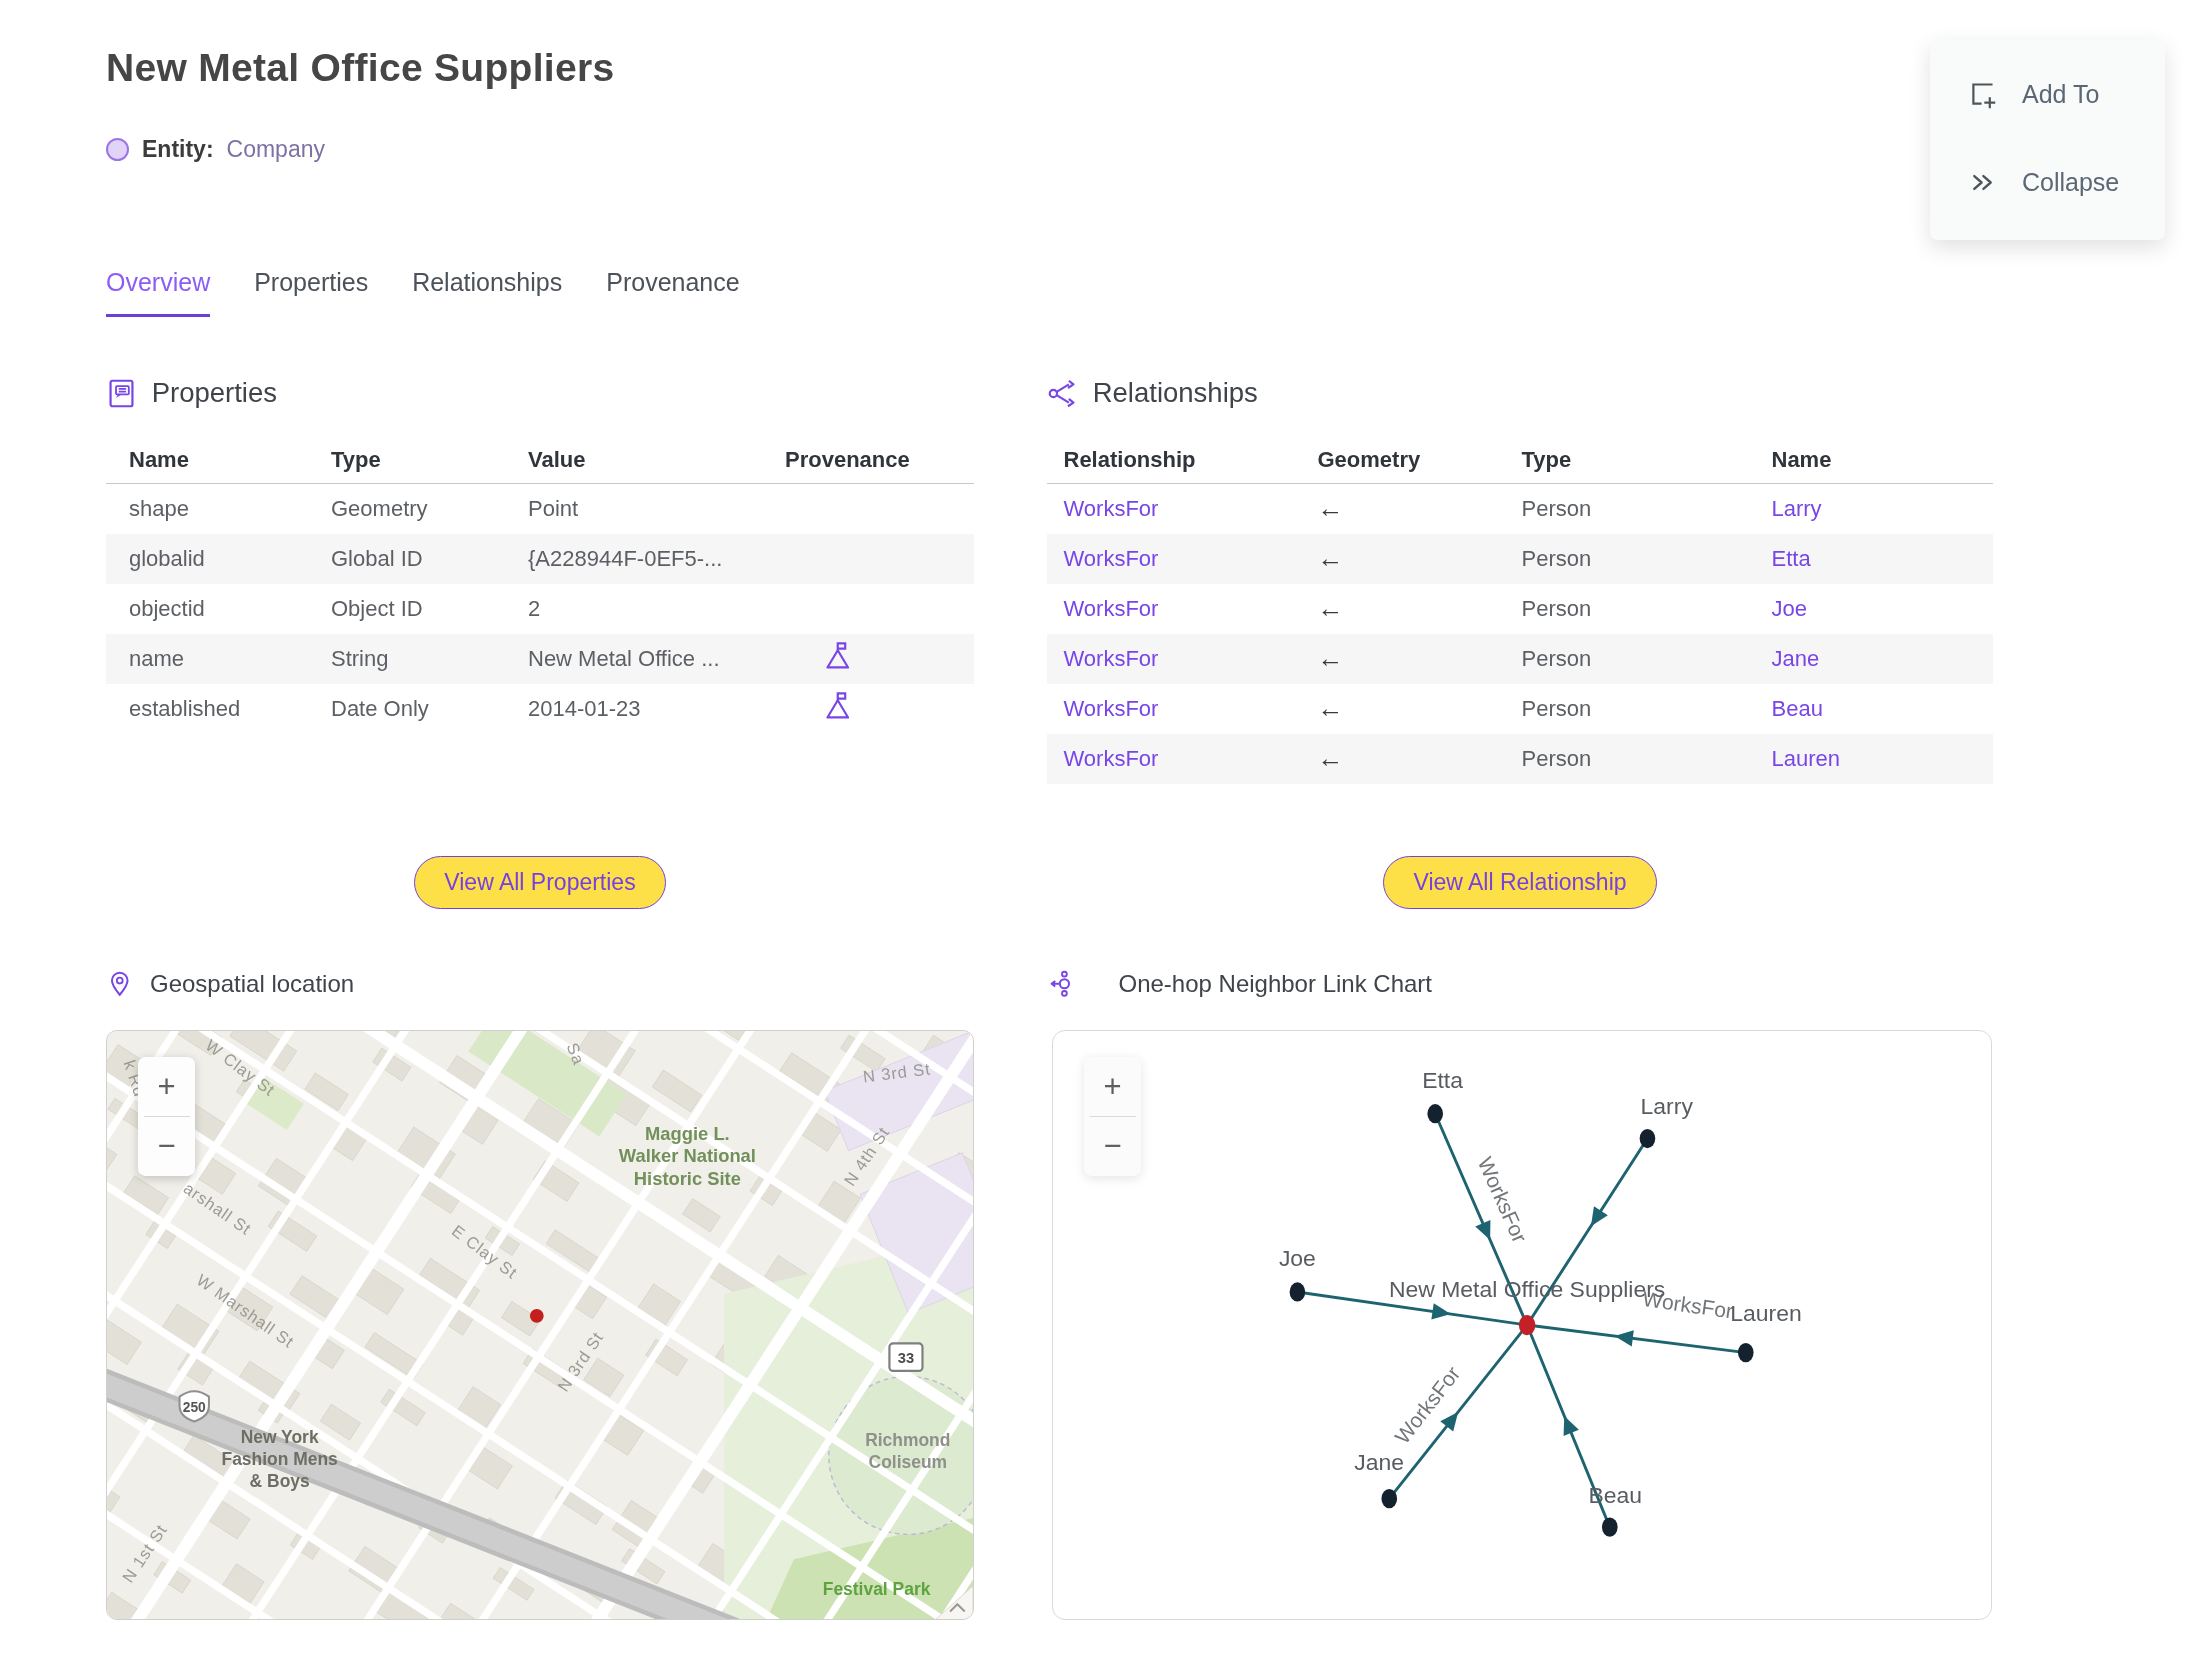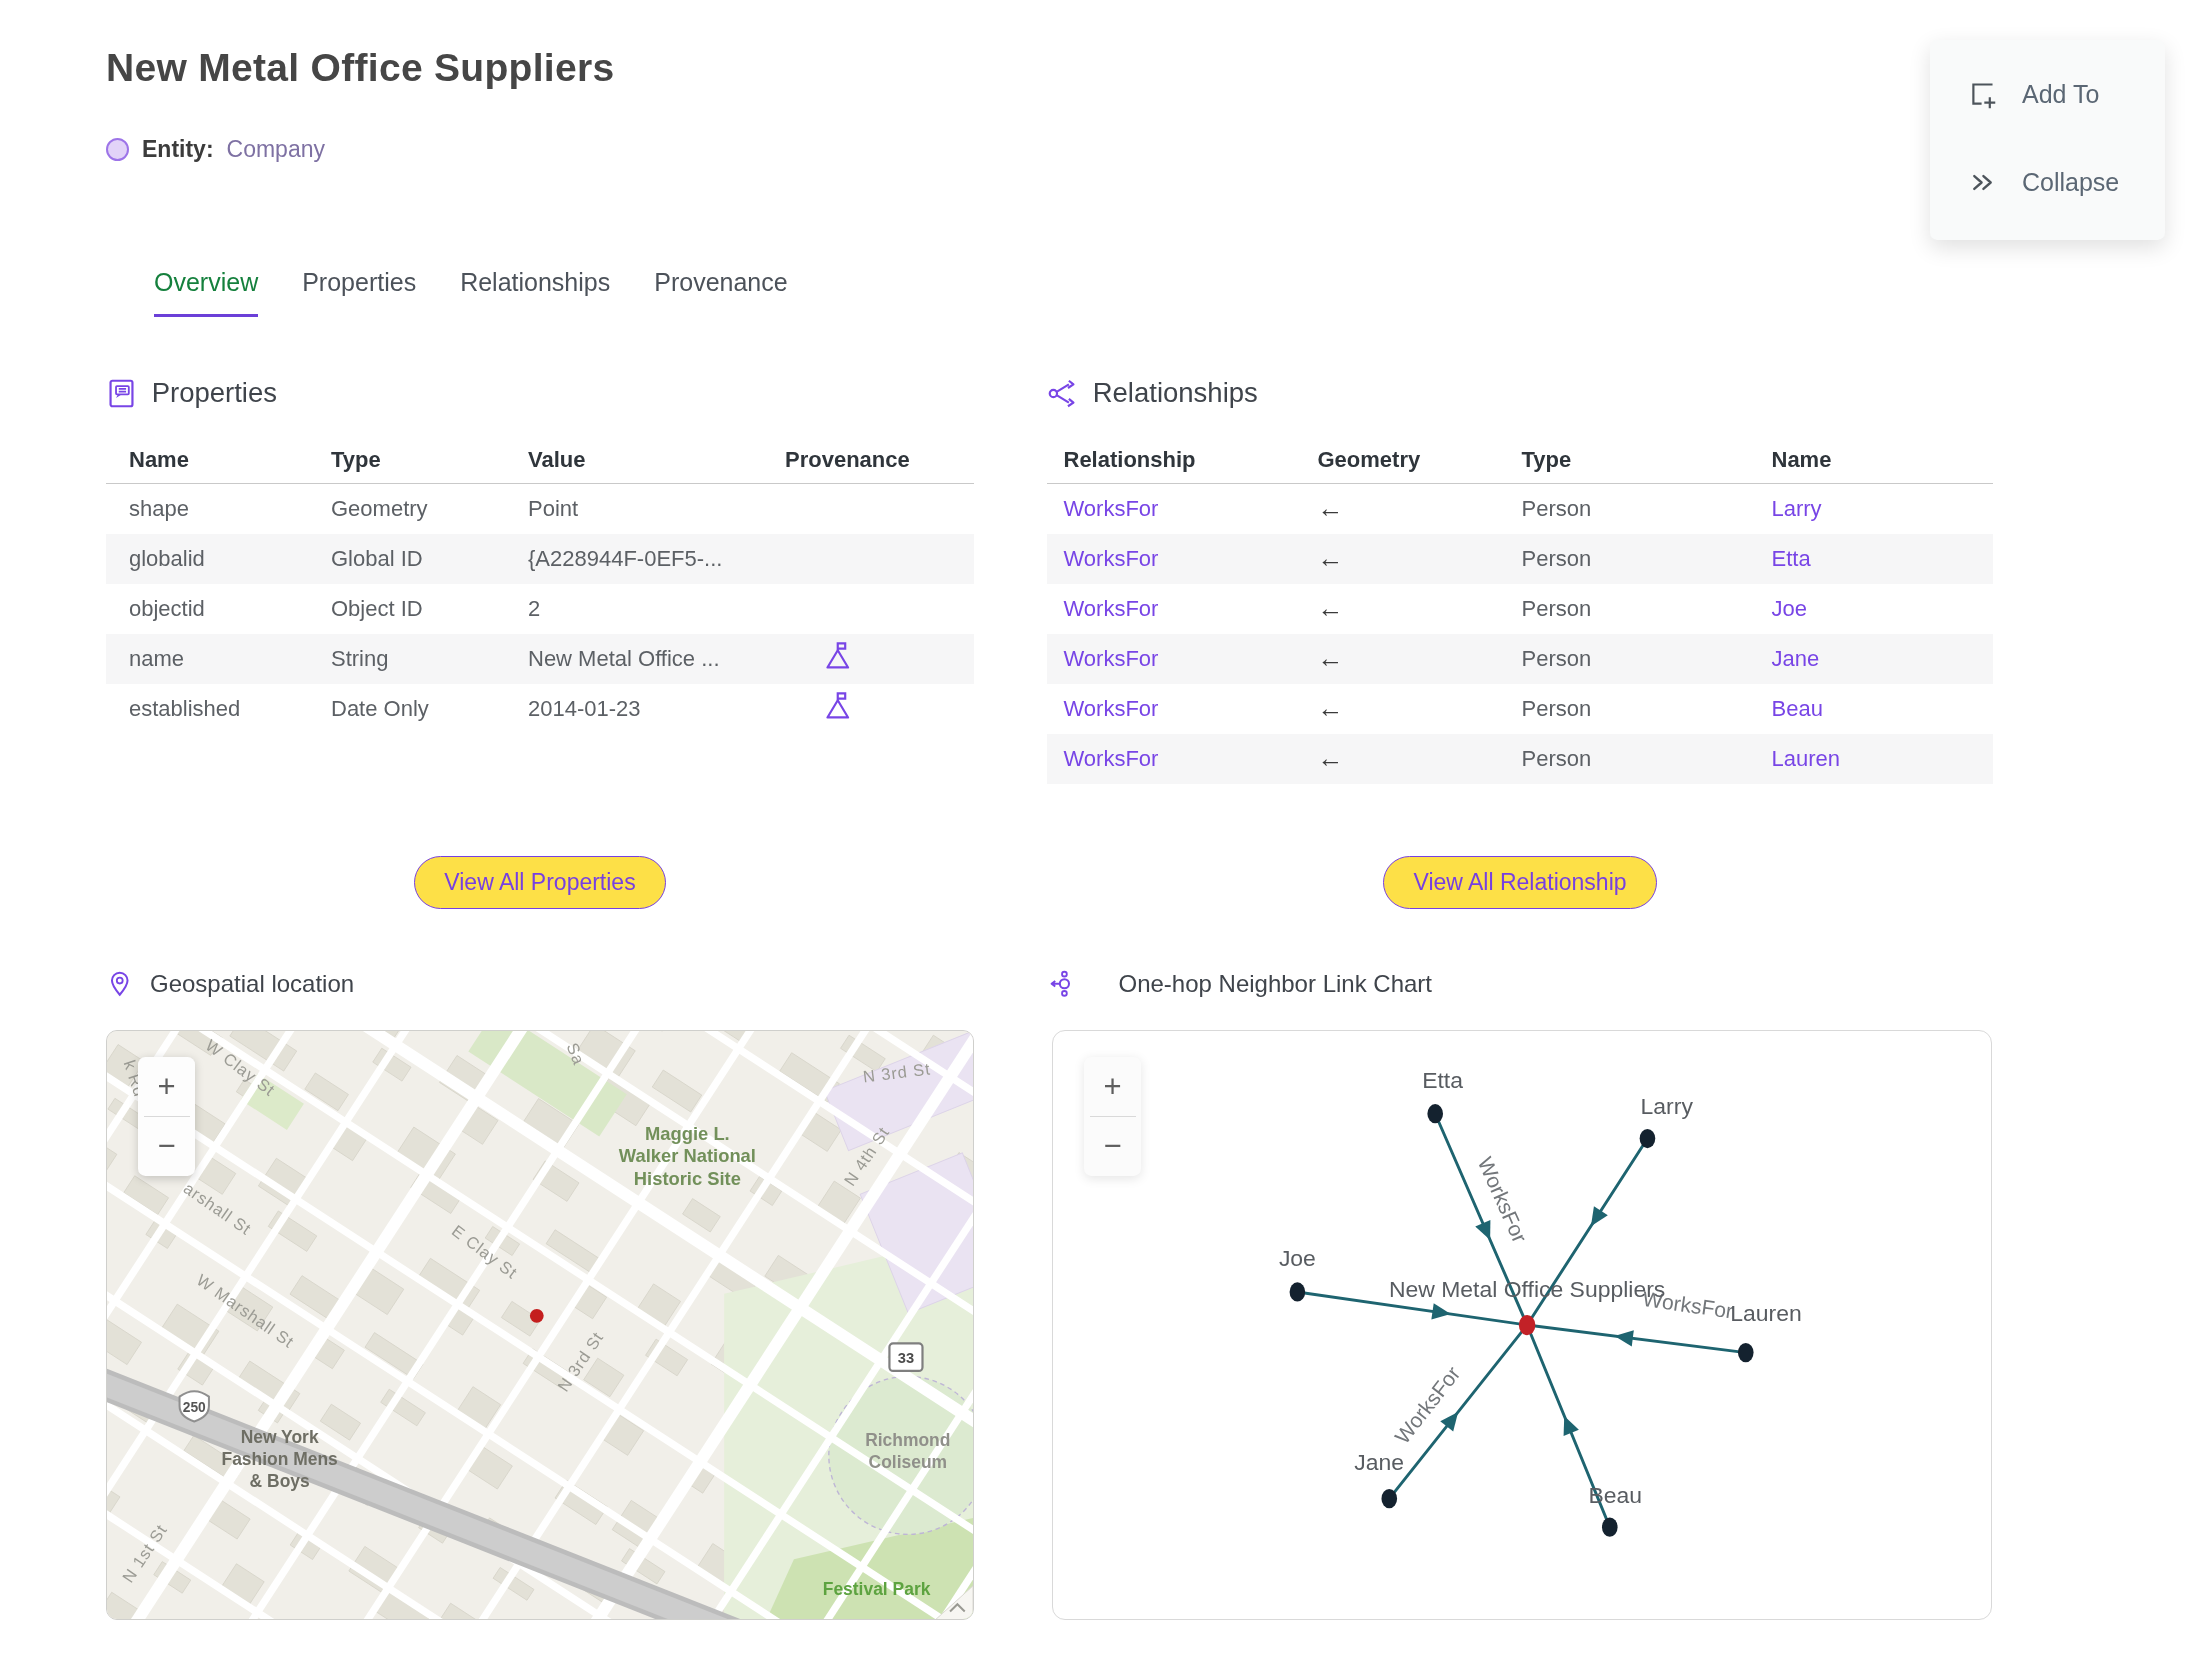--- a/index.html
+++ b/index.html
@@ -16,21 +16,21 @@
   
   #action-card{left:1930px;top:40px;width:235px;background:#f9fafa;border-radius:7.3px;
     box-shadow:0 7.3px 22px rgba(0,0,0,.12);padding:24px 0 27.5px 0;text-align:center;}
   .action-row{display:flex;align-items:center;gap:24px;padding:14.7px 0 14.7px 37px;font-size:25px;color:#5b6774;cursor:pointer;}
   .action-row + .action-row{margin-top:27.5px;}
   .action-icon{width:31px;height:31px;flex:0 0 31px;}
 
   
   #tabs{left:106px;top:268px;display:flex;gap:44px;font-size:25px;color:#4c525a;}
   .tab{padding-bottom:16.5px;cursor:pointer;}
-  .tab.active{border-bottom:3.7px solid #6b3fd8;color:#15803d;margin-left:48px;}
+  .tab.active{border-bottom:3.7px solid #6b3fd8;color:#8b5cf6;}
 
   
   .sec-head{display:flex;align-items:center;gap:14.7px;font-size:27.5px;color:#3f444b;font-weight:500;}
   .sec-ico{width:31px;height:31px;flex:0 0 31px;}
   #props-sec{left:106px;top:377px;width:868px;}
   #rels-sec{left:1047px;top:377px;width:946px;}
 
   .tbl{margin-top:27.5px;font-size:22px;}
   .thead{display:grid;height:46px;align-items:center;font-weight:700;color:#2f353b;border-bottom:0.9px solid #c9c9c9;}
   .trow{display:grid;height:50px;align-items:center;color:#5c6065;}

